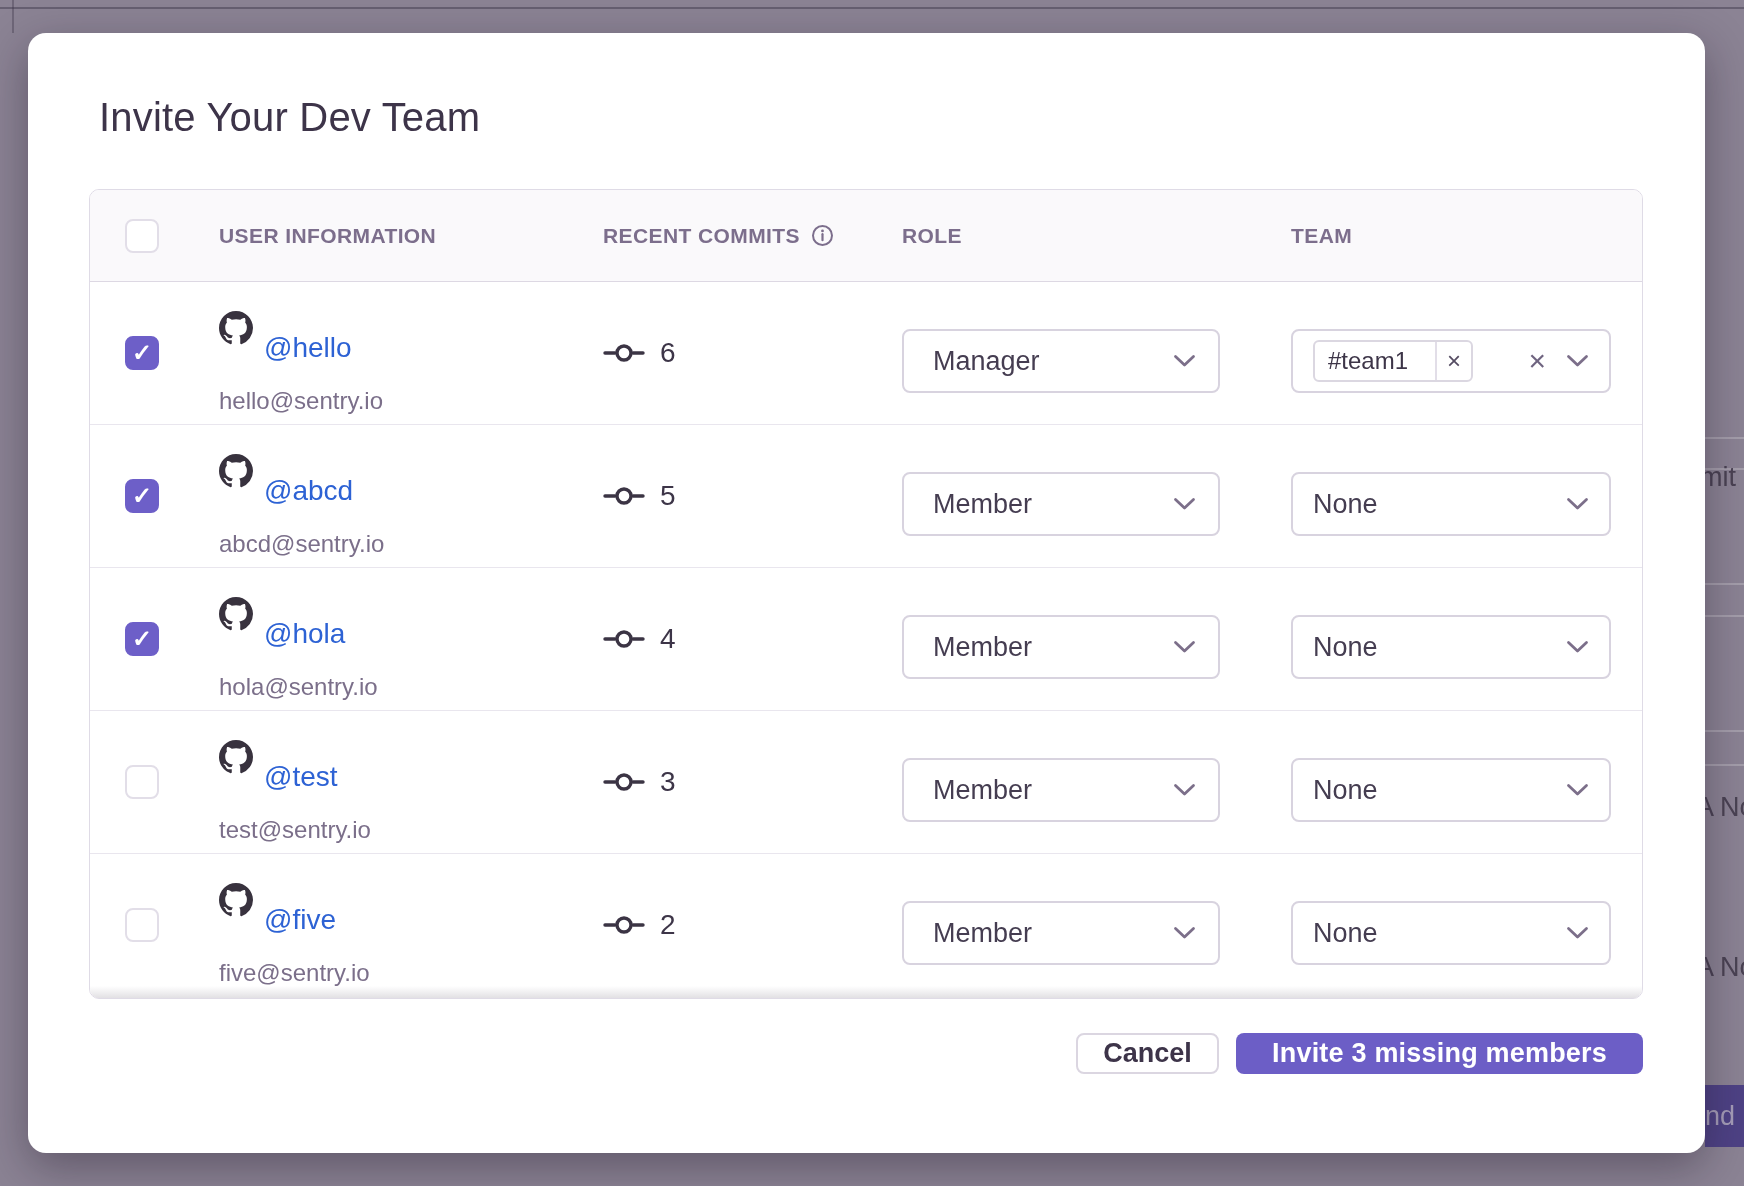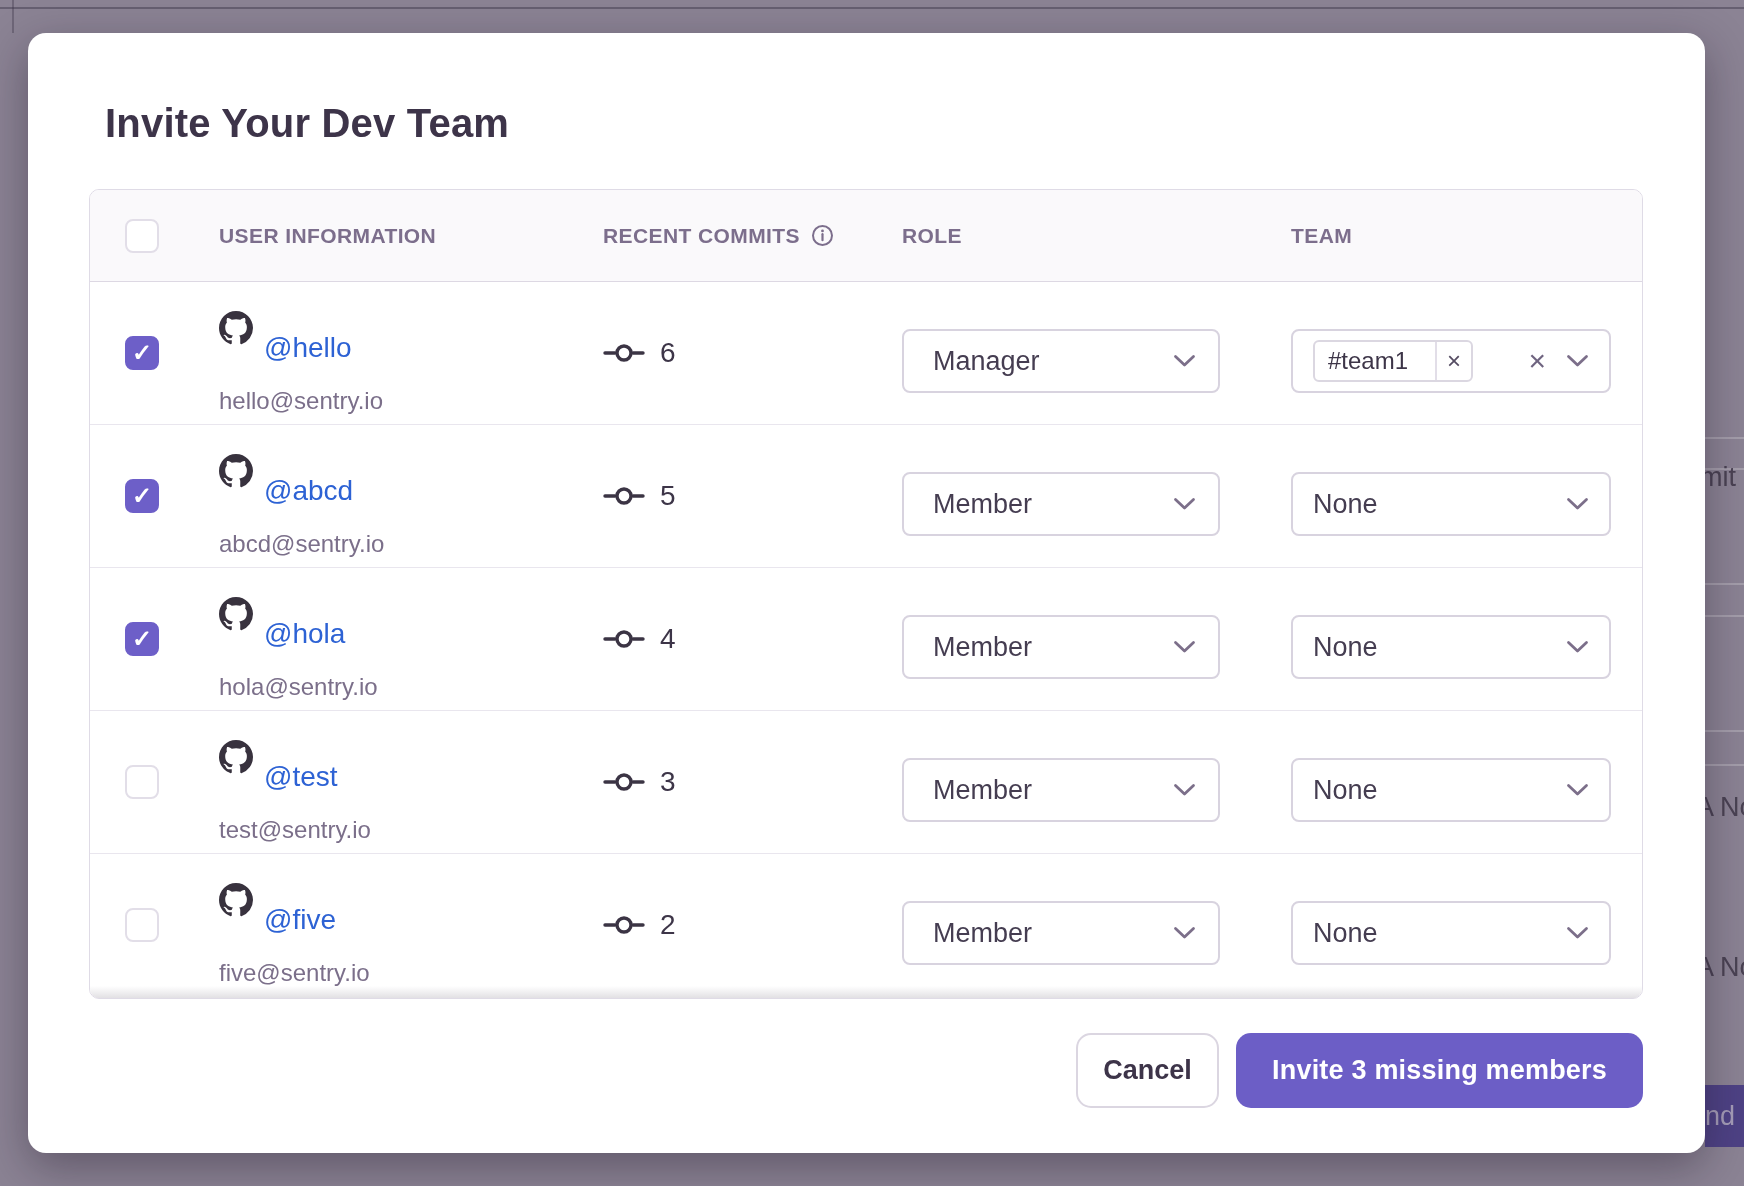--- a/index.html
+++ b/index.html
@@ -16,21 +16,21 @@
   .bg-corner-btn{
     position:absolute;left:1705px;top:1085px;width:39px;height:62px;background:#4e4285;
     display:flex;align-items:center;color:#a59db8;font-size:27px;font-weight:normal;
   }
   
   .modal{
     position:absolute;left:28px;top:33px;width:1677px;height:1120px;background:#ffffff;
     border-radius:18px;box-shadow:0 14px 45px rgba(25,15,35,.38);
   }
   .modal-title{
-    position:absolute;left:61px;top:52px;margin:16px;font-size:40px;font-weight:bold;
+    position:absolute;left:61px;top:52px;margin:10px;font-size:40px;font-weight:normal;
     color:#3d3449;letter-spacing:.2px;
   }
   
   .invite-table{
     position:absolute;left:61px;top:156px;width:1554px;height:810px;box-sizing:border-box;
     border:1px solid #dfdbe6;border-radius:10px;background:#fff;overflow:hidden;
   }
   .grid-cols{display:grid;grid-template-columns:129px 384px 299px 389px 1fr;align-items:center;}
   .thead{height:91px;background:#faf9fb;border-bottom:1px solid #ddd8e3;}
   .th{font-size:21px;font-weight:bold;color:#7c6e8c;letter-spacing:.4px;}
@@ -70,21 +70,21 @@
     align-self:stretch;display:flex;align-items:center;cursor:pointer;
   }
   .clear-x{font-size:30px;color:#6f6480;margin-left:auto;margin-right:20px;line-height:1;cursor:pointer;}
   .chevron svg{display:block;}
   .scroll-shadow{
     position:absolute;left:0;right:0;bottom:0;height:12px;
     background:linear-gradient(to top, rgba(58,48,70,.15), rgba(58,48,70,0));
   }
   
   .footer{position:absolute;left:61px;top:1000px;width:1554px;display:flex;justify-content:flex-end;gap:17px;}
-  .btn{height:75px;border-radius:15px;font-size:27px;font-weight:bold;font-family:inherit;cursor:pointer;}
+  .btn{height:41px;border-radius:8px;font-size:27px;font-weight:bold;font-family:inherit;cursor:pointer;}
   .btn-cancel{width:143px;background:#fff;border:2px solid #dbd6e1;color:#3d3449;box-sizing:border-box;}
   .btn-invite{padding:0 36px;background:#6c5ec6;border:none;color:#fff;letter-spacing:.2px;}
 </style>
 </head>
 <body>
 
 <div>
   <div class="bg-topline"></div>
   <div class="bg-vline"></div>
   <div class="bg-line" style="left:1705px;top:437px;width:39px;"></div>

